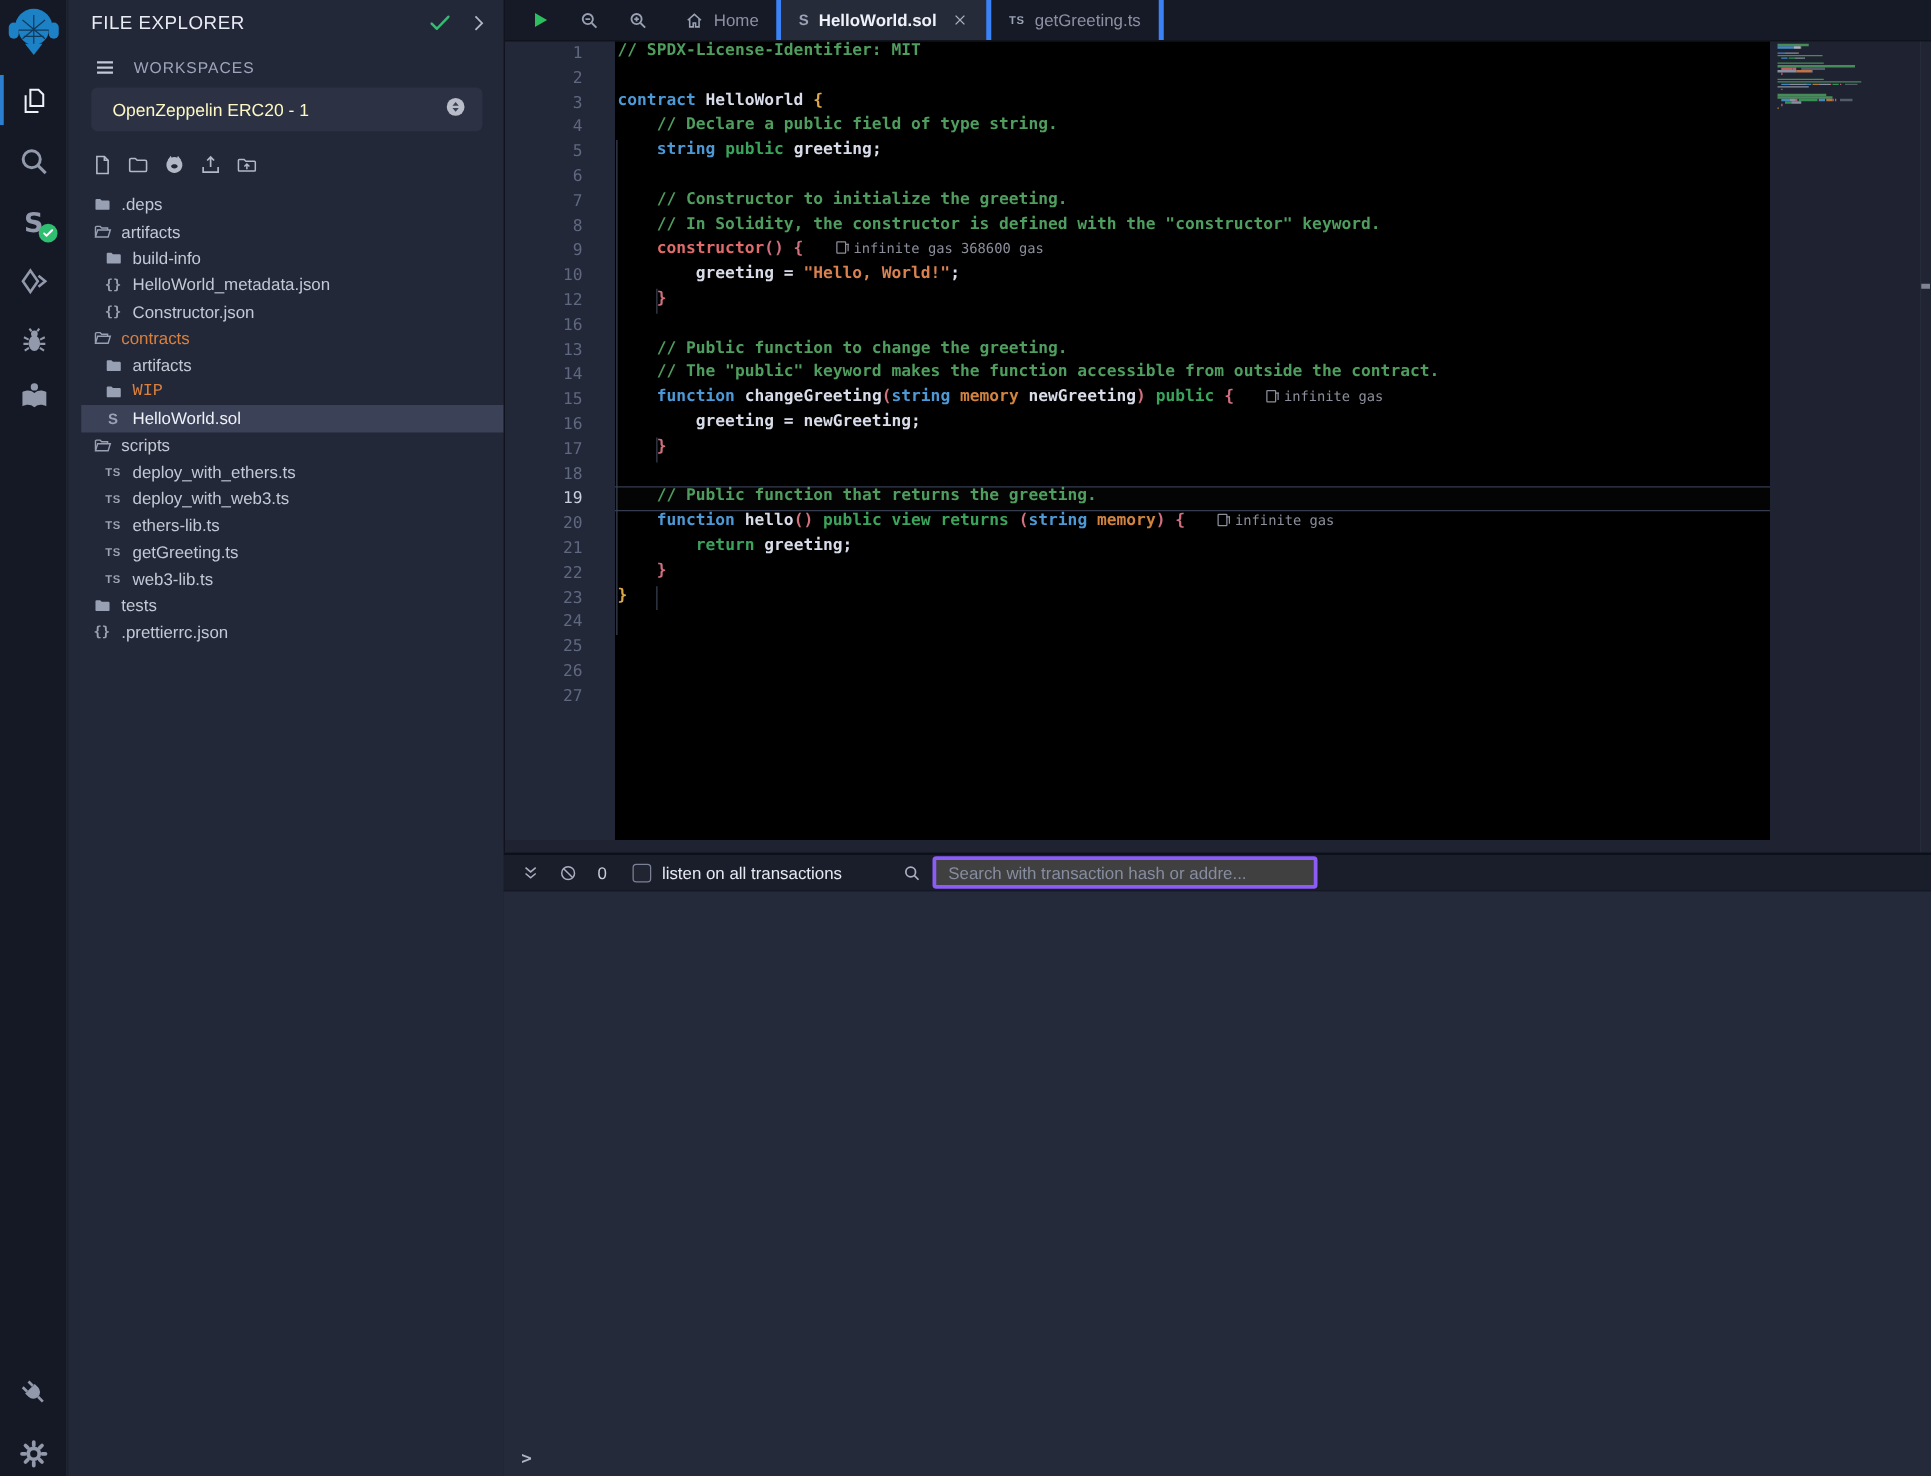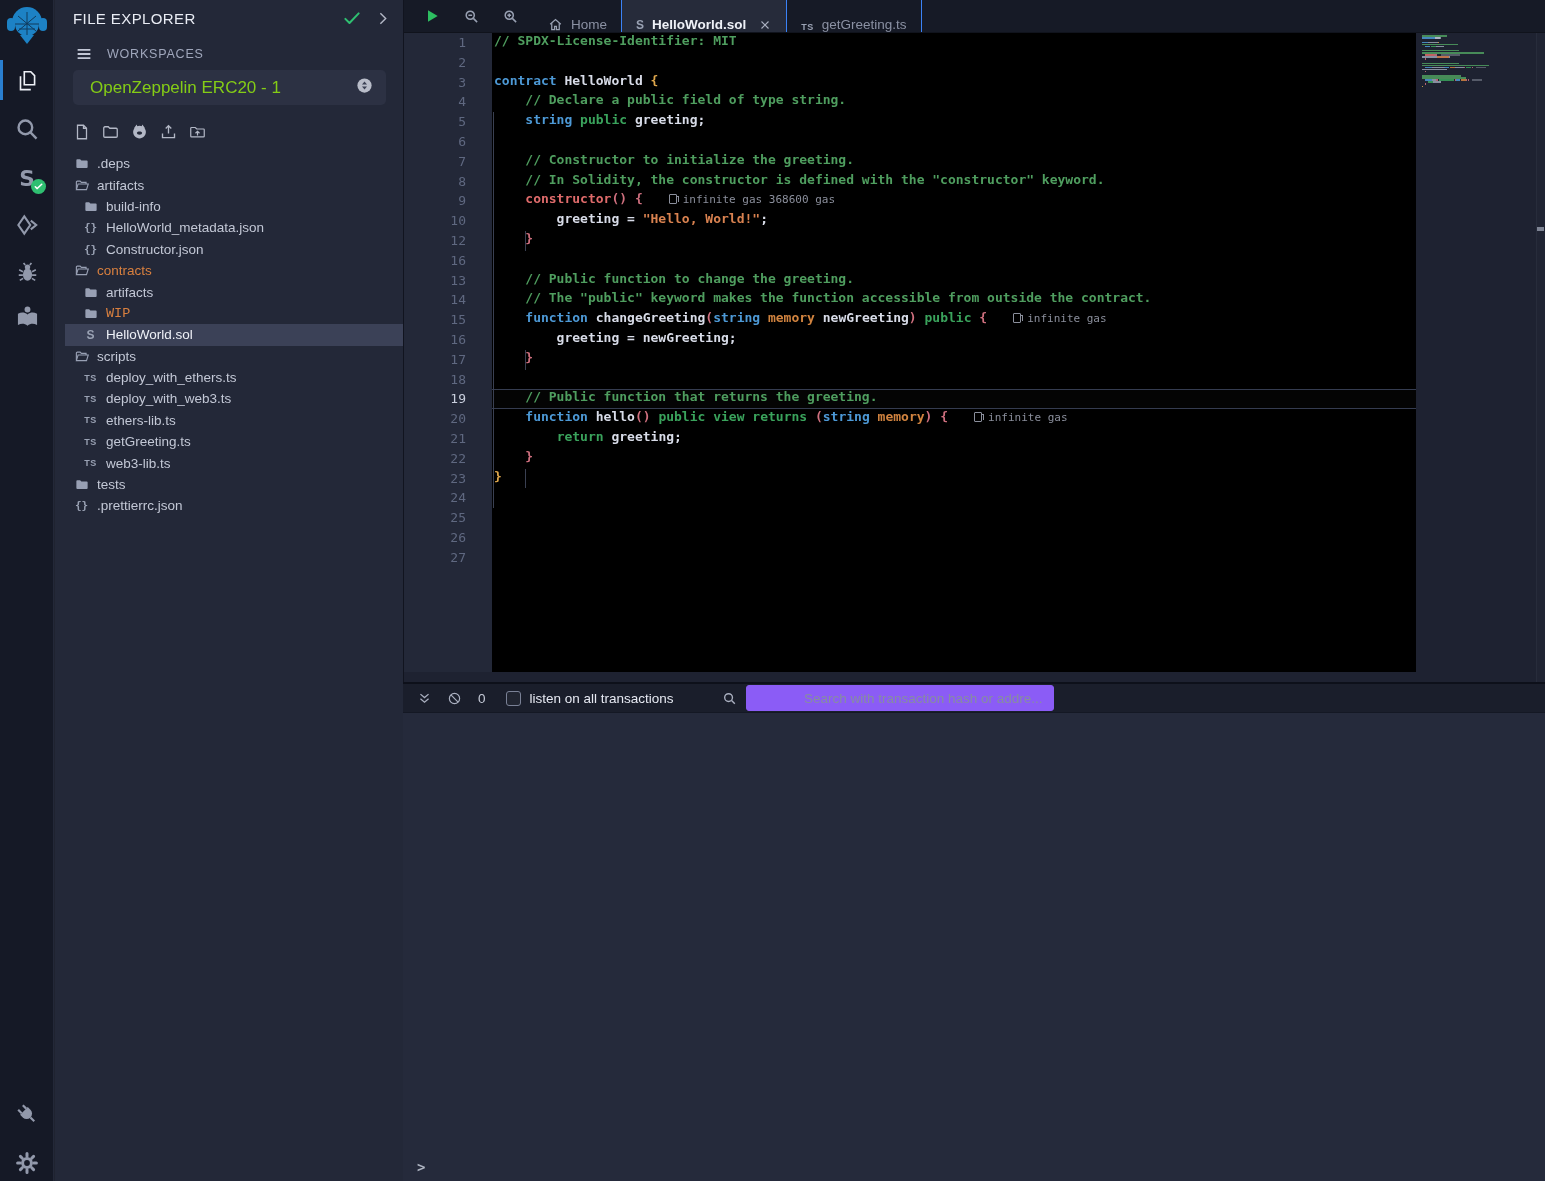--- a/index.html
+++ b/index.html
@@ -20,40 +20,40 @@
 
   
   .sidebar { position:absolute; left:55px; top:0; width:348px; height:100%; background:#232838; }
   .sb-header { position:absolute; top:6px; left:18px; right:12px; height:24px; display:flex; align-items:center; }
   .sb-title { flex:1; font-size:15px; font-weight:normal; letter-spacing:.4px; color:#e9ecf4; }
   .hdr-ico { display:flex; align-items:center; margin-left:12px; cursor:pointer; }
   .sb-ws { position:absolute; top:44px; left:20px; height:20px; display:flex; align-items:center; gap:14px; }
   .sb-ws .label { font-size:12.5px; letter-spacing:.8px; color:#9fa6bb; }
   .sb-ws .burger { color:#c3c8d6; display:flex; }
   .sb-select { position:absolute; top:70px; left:18px; width:313px; height:35px; background:#2c3143; border-radius:5px; display:flex; align-items:center; padding:0 12px 0 17px; cursor:pointer; }
-  .sb-select .value { flex:1; font-size:17px; color:#84cc16; }
+  .sb-select .value { flex:1; font-size:14px; color:#fef9c3; }
   .sb-tools { position:absolute; top:123px; left:18px; display:flex; gap:10px; color:#b3b8c6; }
   .sb-tools .tool { display:flex; cursor:pointer; }
 
   .tree { position:absolute; top:153px; left:0; right:0; }
   .trow { height:21.4px; display:flex; align-items:center; font-size:13.5px; color:#c3c8d6; cursor:pointer; }
   .trow .tico { width:17px; margin-right:7px; display:flex; justify-content:center; align-items:center; color:#98a0b4; flex:none; }
   .trow.accent { color:#d9803f; }
   .trow.selected { background:#3b4157; color:#eef1f7; }
   .ft-ts { font-size:9px; font-weight:bold; letter-spacing:.5px; color:#9aa2b4; }
   .ft-json { font-size:11px; font-weight:bold; color:#9aa2b4; font-family:"DejaVu Sans Mono", monospace; }
   .ft-sol { font-size:12px; font-weight:bold; color:#9aa2b4; }
 
   
   .editor { position:absolute; left:403px; top:0; width:1142px; height:682px; background:#1e2231; border-left:1px solid #11141f; }
   .tabbar { position:absolute; left:0; top:0; right:0; height:33px; background:#161a26; border-bottom:1px solid #10131c; display:flex; align-items:stretch; z-index:3; }
   .ed-controls { display:flex; align-items:center; padding:0 16px 0 20px; gap:24px; color:#98a0b2; }
   .ed-controls .ctl { display:flex; cursor:pointer; }
   .tabs { display:flex; }
-  .tab { display:flex; align-items:flex-end; gap:8px; padding:0 14px; border-right:1px solid #3b82f6; color:#8b91a3; font-size:13.5px; cursor:pointer; white-space:nowrap; }
+  .tab { display:flex; align-items:center; gap:8px; padding:0 14px; border-right:4px solid #3b82f6; color:#8b91a3; font-size:13.5px; cursor:pointer; white-space:nowrap; }
   .tab.active { background:#262b3a; color:#eef1f7; font-weight:bold; }
   .tab .close { display:flex; margin-left:4px; color:#aab0c0; }
   .tab .tico { display:flex; align-items:center; color:#9aa2b4; }
 
   .gutter { position:absolute; left:0; top:33px; width:88px; height:639px; background:#232838; font:13px "DejaVu Sans Mono", monospace; line-height:19.8px; color:#5f6880; text-align:right; padding-right:26px; }
   .gutter .ln.active { color:#c9cfdd; }
   .codewrap { position:absolute; left:88px; top:33px; width:924px; height:639px; background:#000000; overflow:hidden; }
   .code-lines { position:relative; z-index:2; }
   .cl { height:19.8px; line-height:19.8px; font:bold 13px "DejaVu Sans Mono", monospace; white-space:pre; color:#d8dce8; padding-left:2px; }
   .tk-c{color:#4f9e5f} .tk-k{color:#4d99d6} .tk-g{color:#3aa35c} .tk-o{color:#d1833f}
@@ -72,21 +72,21 @@
   .scrollmark { position:absolute; right:1px; top:194px; width:7px; height:4px; background:#7e8494; }
 
   
   .terminal { position:absolute; left:403px; top:682px; width:1142px; height:499px; background:#252a3b; border-top:2px solid #0d101a; }
   .term-bar { height:29px; display:flex; align-items:center; background:#1a1e2b; border-bottom:1px solid #141824; padding-left:14px; color:#aab0c0; }
   .term-bar .tb-ico { display:flex; cursor:pointer; }
   .tb-count { margin-left:16px; font-size:13.5px; color:#c6cbd8; }
   .tb-check { margin-left:20px; width:15px; height:15px; border:1px solid #7a8196; border-radius:3px; background:rgba(255,255,255,0.03); cursor:pointer; }
   .tb-label { margin-left:9px; font-size:13.5px; color:#e6e9f2; }
   .tb-search-ico { margin-left:48px; display:flex; }
-  .tb-input { margin-left:9px; width:308px; height:26px; background:#8b5cf6; border:1px solid #8b5cf6; border-radius:3px; color:#d8dce8; font-size:13.5px; padding:0 10px; outline:none;text-align:right; }
+  .tb-input { margin-left:9px; width:308px; height:26px; background:#404040; border:3px solid #8b5cf6; border-radius:3px; color:#d8dce8; font-size:13.5px; padding:0 10px; outline:none; }
   .tb-input::placeholder { color:#878da0; }
   .term-content { position:relative; height:468px; }
   .prompt { position:absolute; left:14px; bottom:6px; font:bold 14px "DejaVu Sans Mono", monospace; color:#aeb4c1; }
 </style>
 </head>
 <body>
 
 <div class="app">
 
   <aside class="activitybar">

